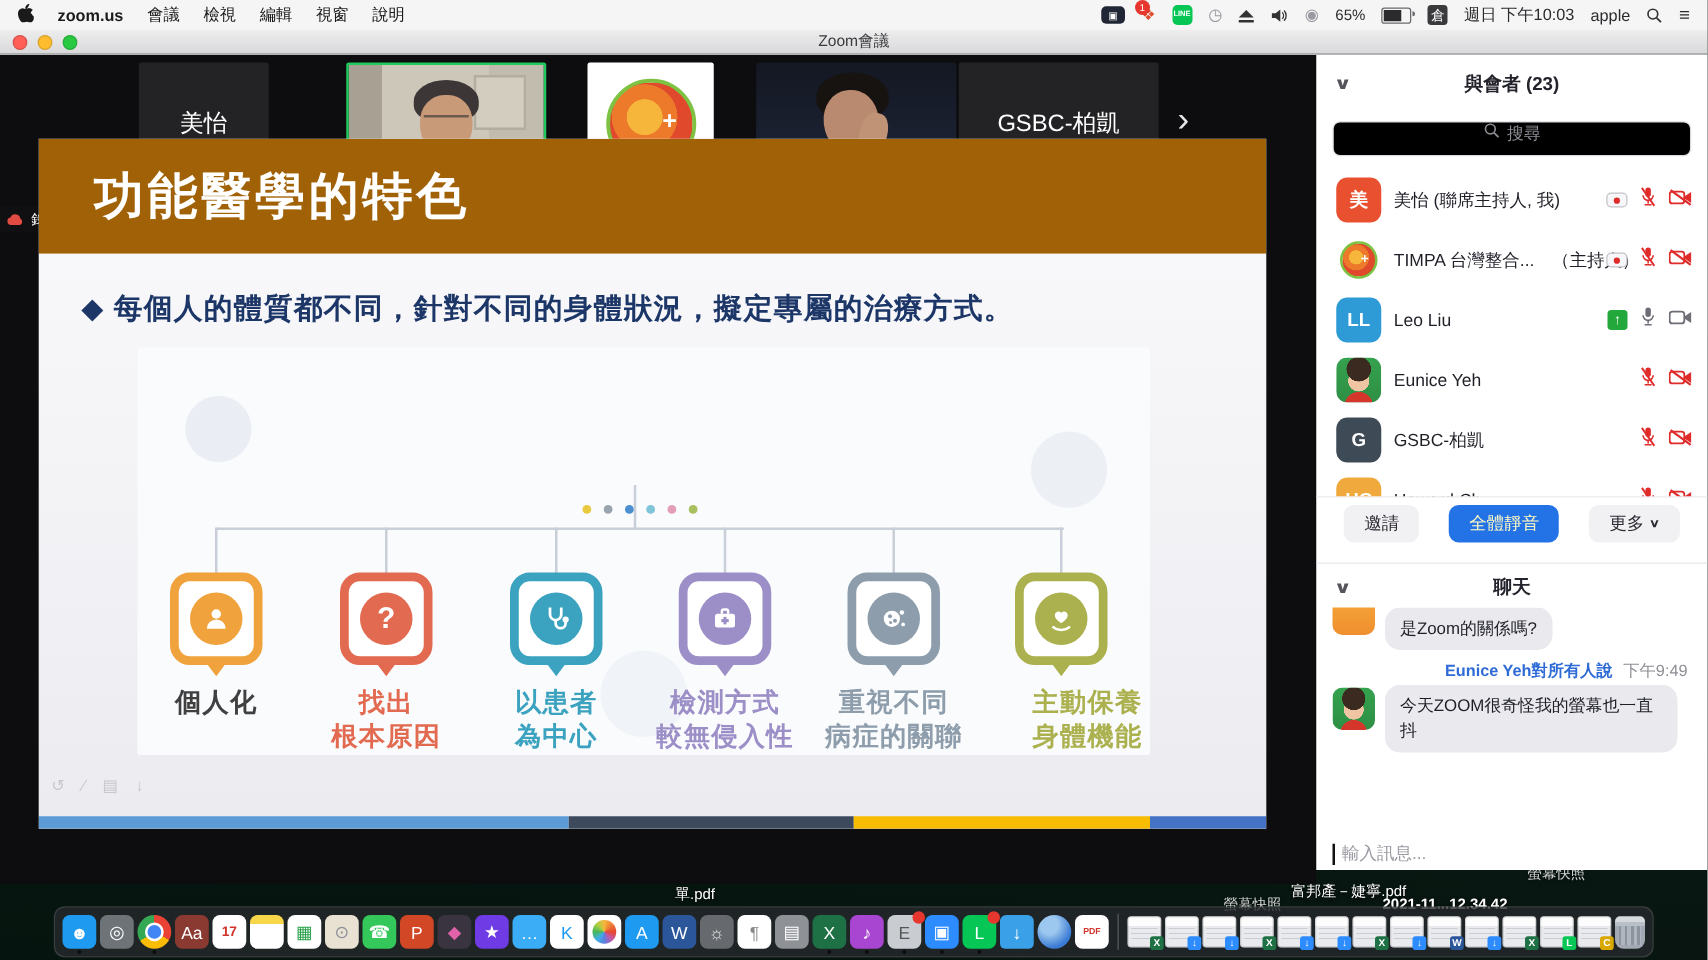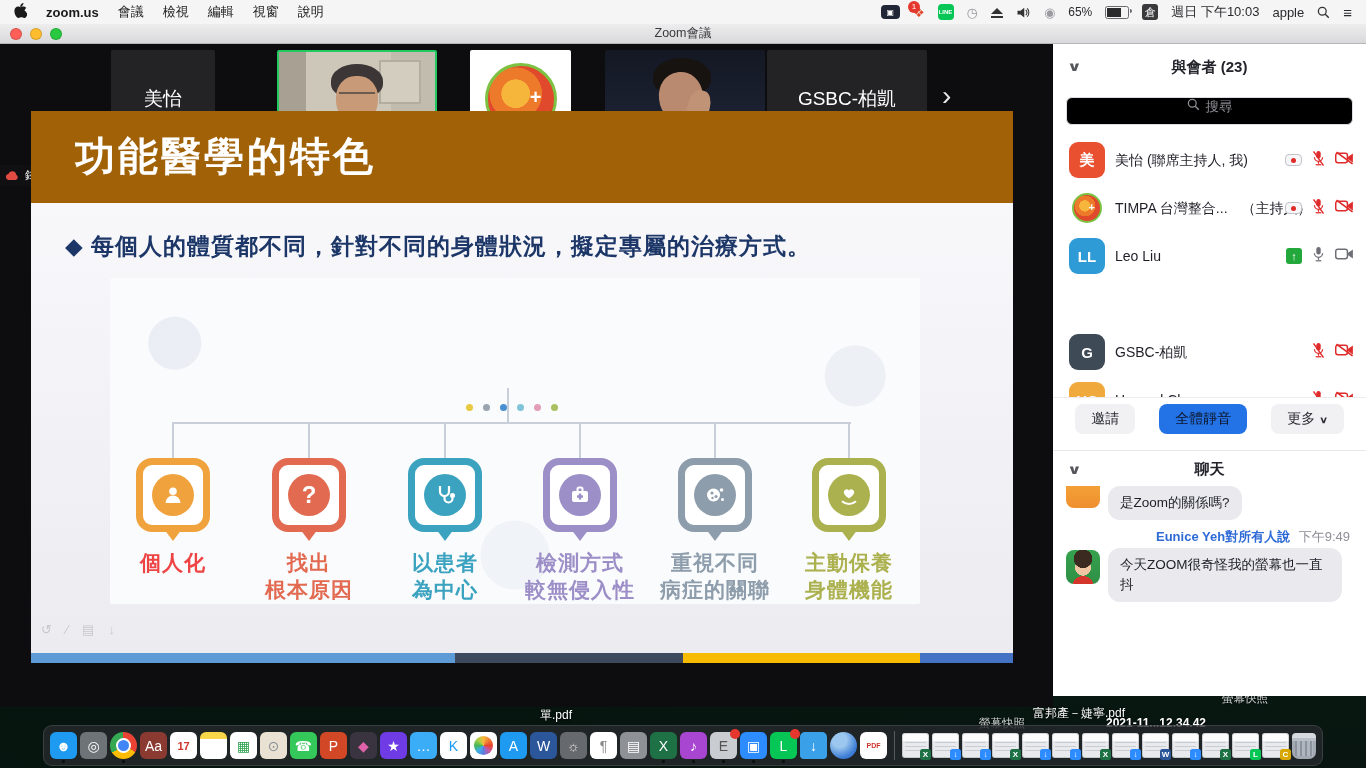--- a/index.html
+++ b/index.html
@@ -114,21 +114,21 @@
     linear-gradient(#35a24e,#2e8f45)}
   .p-name{position:absolute;left:62px;top:0;height:48px;line-height:48px;font-size:14px;color:#1f1f28;white-space:nowrap}
   .p-ics{position:absolute;right:12px;top:0;height:48px;display:flex;align-items:center;gap:9px}
   .ic-rec{width:17px;height:12px;border:1.5px solid #c2c2c8;border-radius:4px;background:#f7f7f9;position:relative;box-sizing:border-box}
   .ic-rec span{position:absolute;left:50%;top:50%;width:5px;height:5px;margin:-2.5px 0 0 -2.5px;border-radius:50%;background:#e02b2b}
   .ic-share{width:16px;height:16px;border-radius:3px;background:#23a83c;color:#fff;font-size:11px;font-weight:bold;
     display:flex;align-items:center;justify-content:center}
   .p-btns{position:absolute;top:360px;left:0;right:0;display:flex;justify-content:center;gap:24px}
   .pill{height:30px;padding:0 16px;border-radius:8px;background:#f1f1f4;color:#2b2b33;font-size:14px;
     display:flex;align-items:center;gap:5px;border:none}
-  .pill.primary{background:#2373e6;color:#0f172a}
+  .pill.primary{background:#2373e6;color:#fef9c3}
   .pill .chev{font-size:10px;transform:scale(1.2,.9);color:inherit}
   .c-head{position:absolute;top:406px;left:0;right:0;height:36px;border-top:1px solid #e8e8ec;
     display:flex;align-items:center;justify-content:center;font-size:15px;font-weight:bold;color:#23232b}
   .c-head .chev{position:absolute;left:16px;top:11px}
   .c-msgs{position:absolute;top:442px;left:0;right:0;height:124px;overflow:hidden}
   .c-av{position:absolute;left:13px;width:34px;height:34px;border-radius:8px}
   .c-av.orange{background:linear-gradient(#f6a93c,#ef8f2e)}
   .c-av.photo{background:
     radial-gradient(circle at 50% 108%, #d5362c 0 26%, transparent 27%),
     radial-gradient(circle at 50% 26%, #3a2a20 0 30%, transparent 31%),
@@ -297,21 +297,21 @@
         <div class="ditem" style="left: -2px;">
           <div class="dbox" style="border: 7px solid rgb(240, 162, 60);">
             <div class="dcirc" style="background: rgb(240, 162, 60);">
               <svg viewBox="0 0 24 24" width="24">
                 <circle cx="12" cy="8.2" r="3.8" fill="#fff"></circle>
                 <path d="M4.5 20a7.5 7.5 0 0 1 15 0z" fill="#fff"></path>
               </svg>
             </div>
           </div>
           <div class="dptr" style="border-top-color: rgb(240, 162, 60);"></div>
-          <div class="dlabel" style="color: #ef4444;">
+          <div class="dlabel" style="color: #404040;">
             <div>個人化</div>
           </div>
         </div>
         <div class="ditem" style="left: 134px;">
           <div class="dbox" style="border: 7px solid rgb(226, 106, 80);">
             <div class="dcirc" style="background: rgb(226, 106, 80);">
               <span class="q">?</span>
             </div>
           </div>
           <div class="dptr" style="border-top-color: rgb(226, 106, 80);"></div>
@@ -375,21 +375,21 @@
         <div class="ditem" style="left: 674px;">
           <div class="dbox" style="border: 7px solid rgb(171, 177, 78);">
             <div class="dcirc" style="background: rgb(171, 177, 78);">
               <svg viewBox="0 0 24 24" width="24">
                 <path d="M12 15.5S6.8 12.4 6.8 9.1a2.9 2.9 0 0 1 5.2-1.7 2.9 2.9 0 0 1 5.2 1.7c0 3.3-5.2 6.4-5.2 6.4z" fill="#fff"></path>
                 <path d="M5 18.3c2.2 2 4.6 2.6 7 2.6s4.8-.6 7-2.6" stroke="#fff" stroke-width="2" fill="none"></path>
               </svg>
             </div>
           </div>
           <div class="dptr" style="border-top-color: rgb(171, 177, 78);"></div>
-          <div class="dlabel" style="color: rgb(171, 177, 78);">
+          <div class="dlabel" style="color: rgb(171, 177, 78); text-align: right;">
             <div>主動保養</div>
             <div>身體機能</div>
           </div>
         </div>
       </div>
     <div class="anno">
       <span>↺</span>
       <span>∕</span>
       <span>▤</span>
       <span>↓</span>
@@ -470,20 +470,38 @@
               <path d="M5.5 11.5a6.5 6.5 0 0 0 13 0" fill="none" stroke="#6E6E76" stroke-width="2"></path>
               <line x1="12" y1="18" x2="12" y2="22" stroke="#6E6E76" stroke-width="2"></line>
               <line x1="7.5" y1="23.5" x2="16.5" y2="23.5" stroke="#6E6E76" stroke-width="2"></line>
             </svg></span>
           <span><svg width="19" height="14" viewBox="0 0 26 18">
               <rect x="1" y="2.5" width="16" height="13" rx="3" fill="none" stroke="#6E6E76" stroke-width="2"></rect>
               <path d="M17.5 7.5l7-4.5v12l-7-4.5z" fill="#6E6E76"></path>
             </svg></span>
         </div>
       </div>
+      <div class="p-row" style="top: 146px;">
+        <div class="p-av photo"></div>
+        <div class="p-name">Eunice Yeh</div>
+        <div class="p-ics">
+          <span><svg width="15" height="17" viewBox="0 0 24 27">
+              <rect x="8.5" y="1.5" width="7" height="12" rx="3.5" fill="#E02B2B"></rect>
+              <path d="M5.5 11.5a6.5 6.5 0 0 0 13 0" fill="none" stroke="#E02B2B" stroke-width="2"></path>
+              <line x1="12" y1="18" x2="12" y2="22" stroke="#E02B2B" stroke-width="2"></line>
+              <line x1="7.5" y1="23.5" x2="16.5" y2="23.5" stroke="#E02B2B" stroke-width="2"></line>
+              <line x1="4" y1="2" x2="20" y2="25" stroke="#E02B2B" stroke-width="2.4"></line>
+            </svg></span>
+          <span><svg width="19" height="14" viewBox="0 0 26 18">
+              <rect x="1" y="2.5" width="16" height="13" rx="3" fill="none" stroke="#E02B2B" stroke-width="2"></rect>
+              <path d="M17.5 7.5l7-4.5v12l-7-4.5z" fill="#E02B2B"></path>
+              <line x1="2" y1="1" x2="24" y2="17" stroke="#E02B2B" stroke-width="2.4"></line>
+            </svg></span>
+        </div>
+      </div>
       <div class="p-row" style="top: 194px;">
         <div class="p-av" style="background: rgb(62, 74, 86);">G</div>
         <div class="p-name">GSBC-柏凱</div>
         <div class="p-ics">
           <span><svg width="15" height="17" viewBox="0 0 24 27">
               <rect x="8.5" y="1.5" width="7" height="12" rx="3.5" fill="#E02B2B"></rect>
               <path d="M5.5 11.5a6.5 6.5 0 0 0 13 0" fill="none" stroke="#E02B2B" stroke-width="2"></path>
               <line x1="12" y1="18" x2="12" y2="22" stroke="#E02B2B" stroke-width="2"></line>
               <line x1="7.5" y1="23.5" x2="16.5" y2="23.5" stroke="#E02B2B" stroke-width="2"></line>
               <line x1="4" y1="2" x2="20" y2="25" stroke="#E02B2B" stroke-width="2.4"></line>
@@ -531,20 +549,24 @@
     <span>聊天</span>
   </div>
   <div class="c-msgs" id="cmsgs">
       <div class="c-av orange" style="top: -12px;"></div>
       <div class="c-bub" style="top: 0px;">是Zoom的關係嗎?</div>
       <div class="c-sender" style="top: 42px; margin-left: 48px;">Eunice Yeh對所有人說</div>
       <div class="c-time" style="top: 42px;">下午9:49</div>
       <div class="c-av photo" style="top: 64px;"></div>
       <div class="c-bub" style="top: 62px;">今天ZOOM很奇怪我的螢幕也一直抖</div>
     </div>
+  <div class="c-input">
+    <span class="caret"></span>
+    <span class="c-ph">輸入訊息...</span>
+  </div>
 </div>
 
 <div class="dfile" style="left:516px;top:707px;width:80px">單.pdf</div>
 <div class="dfile" style="left:962px;top:716px;width:80px;opacity:.8;font-size:11.5px">螢幕快照</div>
 <div class="dfile" style="left:1008px;top:705px;width:142px">富邦產－婕寧.pdf</div>
 <div class="dfile" style="left:1085px;top:716px;width:142px;font-weight:bold">2021-11...12.34.42</div>
 <div class="dfile" style="left:1205px;top:691px;width:80px;opacity:.8;font-size:11.5px">螢幕快照</div>
 
 <div id="dock">
     <div class="dk" style="background: rgb(30, 155, 240);">☻<span class="run"></span></div>

